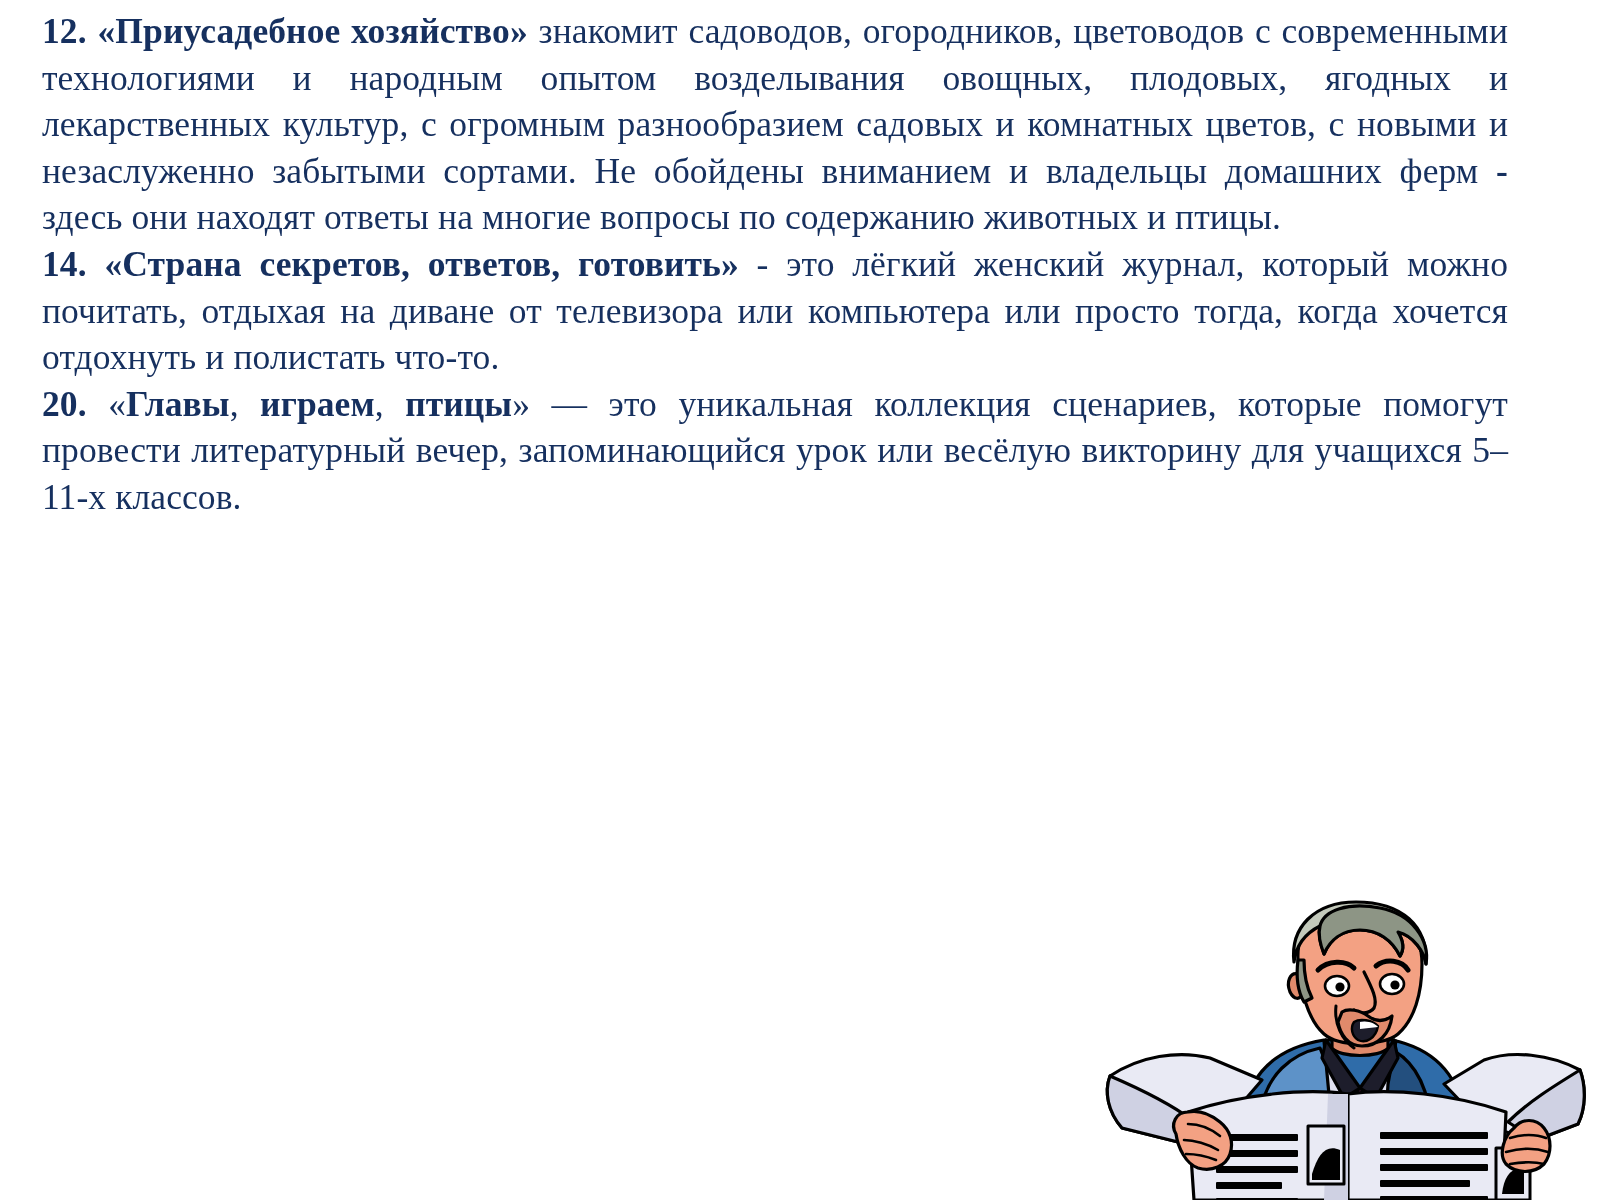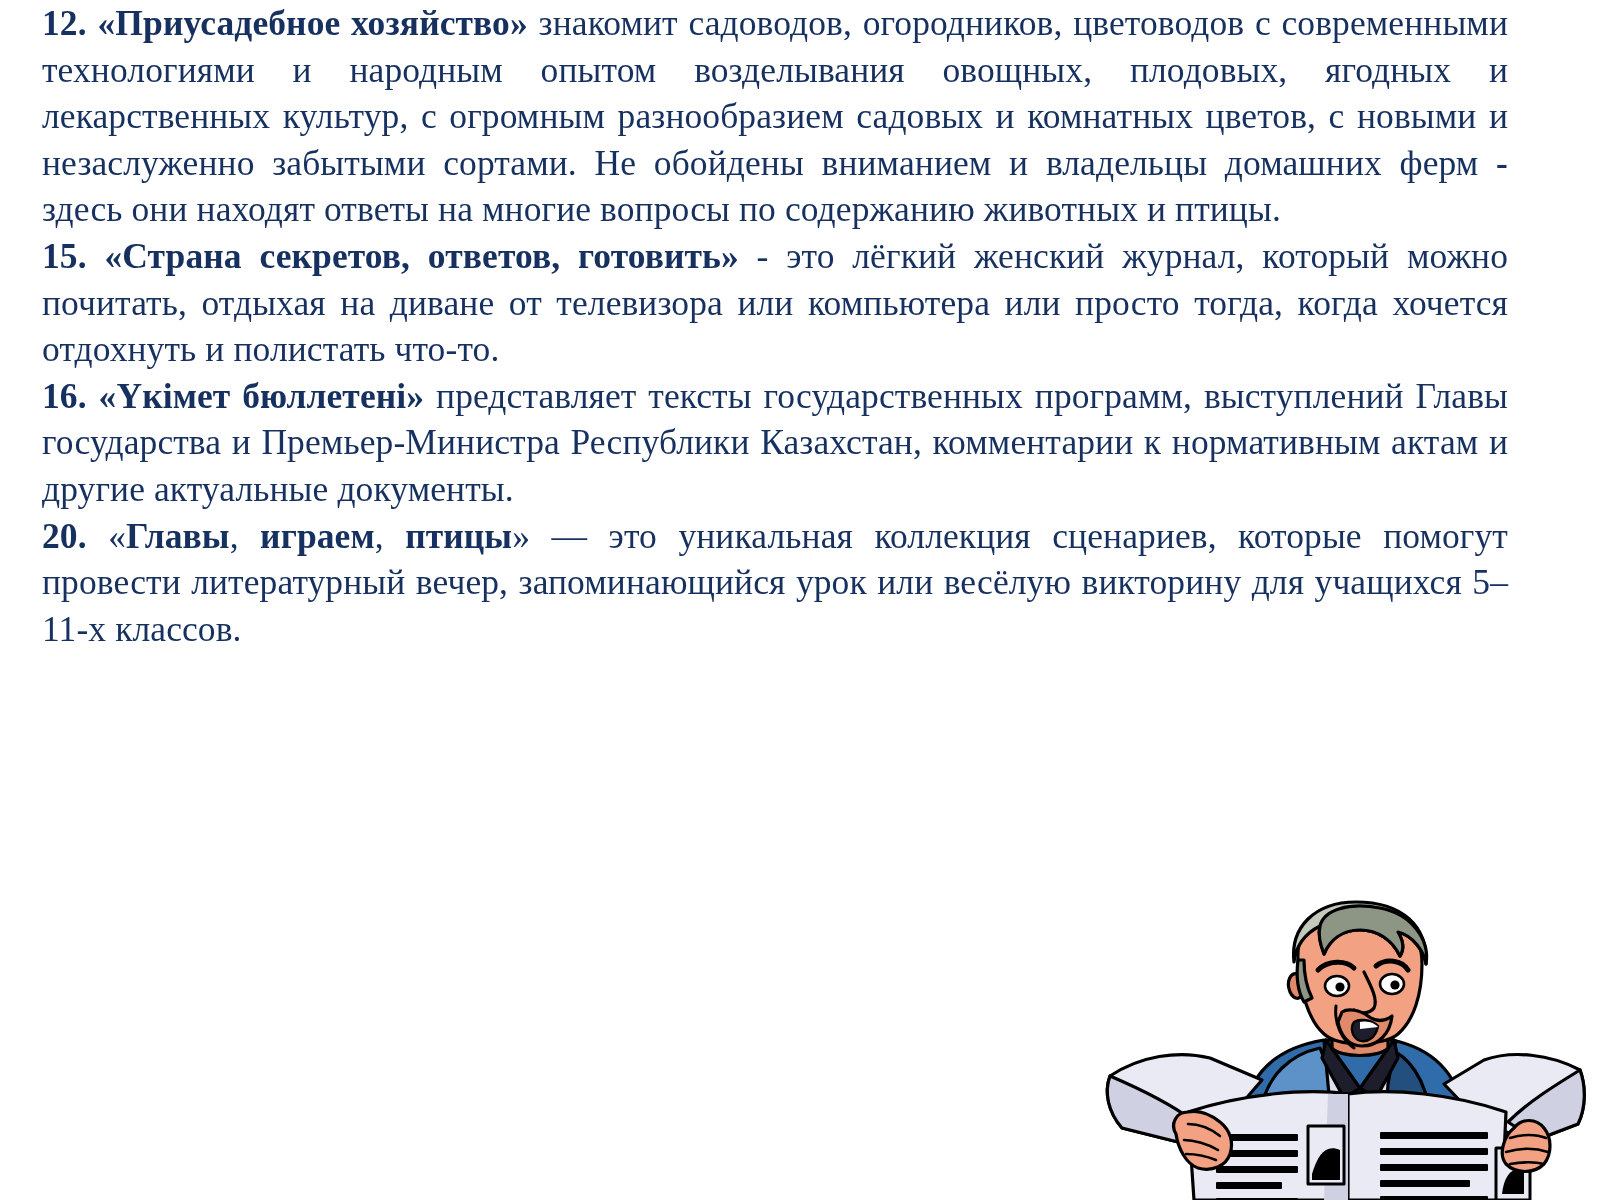--- a/index.html
+++ b/index.html
@@ -18,21 +18,21 @@
 
   #slide {
     position: absolute;
     inset: 0;
     background: #ffffff;
   }
 
   #text-body {
     position: absolute;
     left: 42px;
-    top: 0;
+    top: 8px;
     width: 1466px;
     color: #16305f;
     font-size: 35.5px;
     line-height: 46.6px;
     text-align: justify;
     text-justify: inter-word;
     letter-spacing: 0.1px;
   }
 
   .entry {
@@ -69,26 +69,23 @@
 
   <div id="text-body">
 
     <p class="entry">
       <span class="b">12.</span> <span class="b">«Приусадебное хозяйство»</span> <span>знакомит садоводов, огородников, цветоводов с современными технологиями и народным опытом возделывания овощных, плодовых, ягодных и лекарственных культур, с огромным разнообразием садовых и комнатных цветов, с новыми и незаслуженно забытыми сортами. Не обойдены вниманием и владельцы домашних ферм</span> <span class="b">-</span> <span>здесь они находят ответы на многие вопросы по содержанию животных и птицы.</span>
     </p>
 
 
 
     <p class="entry">
-      <span class="b">15.</span> <span class="b">«Страна секретов, ответов, готовить»</span> <span>-</span> <span>это лёгкий женский журнал, который можно почитать, отдыхая на диване от телевизора или компьютера или просто тогда, когда хочется отдохнуть и полистать что-то.</span>
+      <span class="b">14.</span> <span class="b">«Страна секретов, ответов, готовить»</span> <span>-</span> <span>это лёгкий женский журнал, который можно почитать, отдыхая на диване от телевизора или компьютера или просто тогда, когда хочется отдохнуть и полистать что-то.</span>
     </p>
 
-    <p class="entry">
-      <span class="b">16.</span> <span class="b">«Үкімет бюллетені»</span> <span>представляет тексты государственных программ, выступлений        Главы государства и Премьер-Министра Республики Казахстан, комментарии к нормативным актам и другие актуальные документы.</span>
-    </p>
 
     <p class="entry">
       <span class="b">20.</span> <span><span><span>«</span><span class="b">Главы</span><span>, </span><span class="b">играем</span><span>, </span><span class="b">птицы</span><span>»</span></span></span> <span>—</span> <span>это уникальная коллекция сценариев, которые помогут провести литературный вечер, запоминающийся урок или весёлую викторину для учащихся 5–11-х классов.</span>
     </p>
 
   </div>
 
   <div id="clipart">
     <svg viewBox="0 0 506 302" xmlns="http://www.w3.org/2000/svg">
       <defs>

